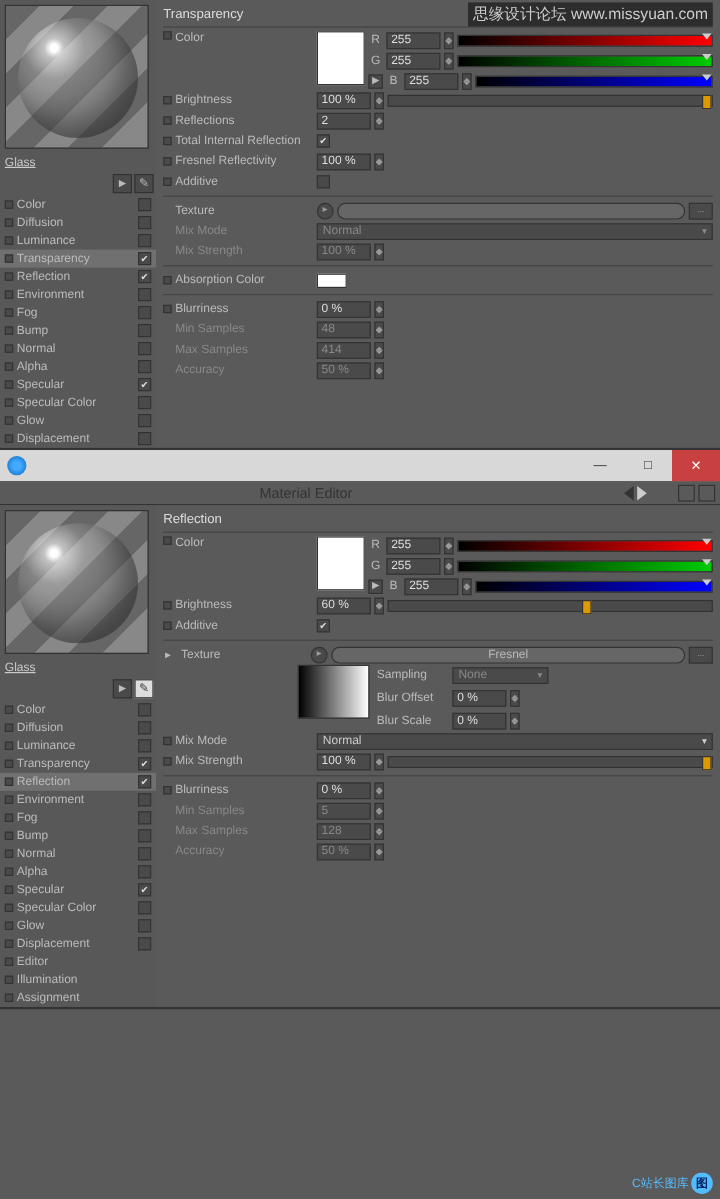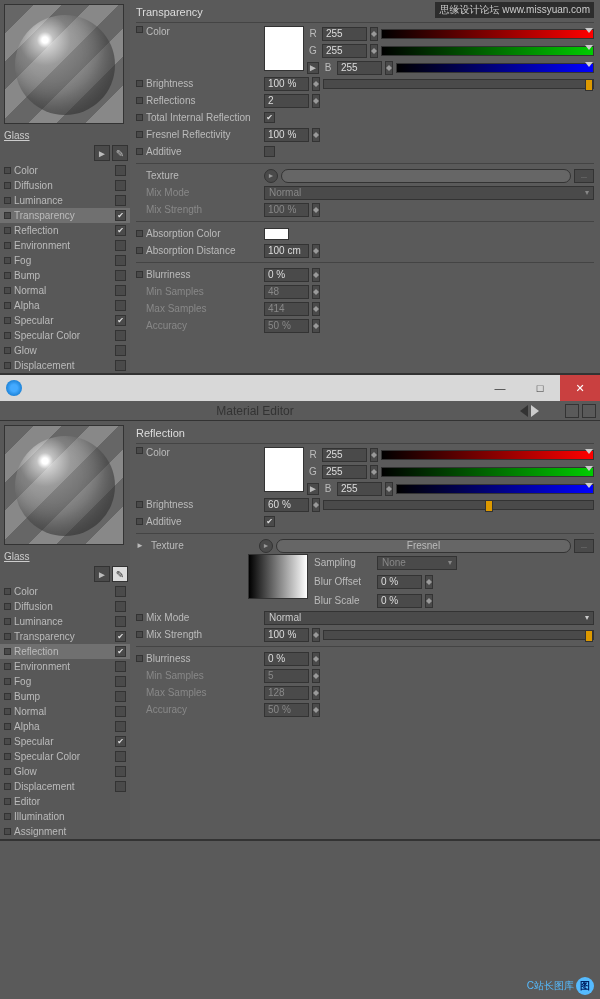--- a/index.html
+++ b/index.html
@@ -58,21 +58,21 @@
 .win-title { flex: 1; text-align: center; color: #333; font-size: 12px; margin-top: 45px; }
 .win-btns { display: flex; }
 .win-btn { width: 40px; height: 26px; display: flex; align-items: center; justify-content: center; color: #333; font-size: 11px; cursor: pointer; }
 .win-btn.close { background: #c94040; color: #fff; }
 .toolbar { background: #5a5a5a; height: 20px; display: flex; justify-content: flex-end; align-items: center; padding: 0 4px; gap: 3px; border-bottom: 1px solid #333; }
 .nav-arrow { width: 0; height: 0; cursor: pointer; }
 .nav-arrow.left { border-right: 8px solid #333; border-top: 6px solid transparent; border-bottom: 6px solid transparent; }
 .nav-arrow.right { border-left: 8px solid #ccc; border-top: 6px solid transparent; border-bottom: 6px solid transparent; }
 .toolbar-icon { width: 14px; height: 14px; border: 1px solid #333; }
 .grad-preview { width: 60px; height: 45px; background: linear-gradient(to right,#000,#fff); border: 1px solid #333; }
-.watermark { position: absolute; top: 2px; right: 6px; background: rgba(0,0,0,.5); color: #ccc; padding: 1px 4px; font-size: 10px; }
+.watermark { position: absolute; top: 2px; right: 6px; background: rgba(0,0,0,.5); color: #ccc; padding: 1px 4px; font-size: 13px; }
 .watermark2 { position: fixed; bottom: 4px; right: 6px; color: #5bf; font-size: 11px; display: flex; align-items: center; gap: 2px; }
 .logo-circ { width: 18px; height: 18px; border-radius: 50%; background: #5bf; display: flex; align-items: center; justify-content: center; color: #026; font-weight: bold; }
 </style>
 </head>
 <body>
 
 <div class="panel" style="position: relative;">
  <div class="watermark">思缘设计论坛 www.missyuan.com</div>
  <div class="top-section">
   <div class="left-col">
@@ -231,26 +231,20 @@
           <span class="plabel dim" style="margin-left:10px">Mix Strength</span>
           <span class="num-input" style="color:#888">100 %</span>
           <span class="spinner"></span>
         </div>
    <div class="hr"></div>
    <div class="prop-row">
           <span class="lead"></span>
           <span class="plabel">Absorption Color</span>
           <span class="swatch-sm"></span>
         </div>
-   <div class="prop-row">
-          <span class="lead"></span>
-          <span class="plabel">Absorption Distance</span>
-          <span class="num-input">100 cm</span>
-          <span class="spinner"></span>
-        </div>
    <div class="hr"></div>
    <div class="prop-row">
           <span class="lead"></span>
           <span class="plabel">Blurriness</span>
           <span class="num-input">0 %</span>
           <span class="spinner"></span>
         </div>
    <div class="prop-row">
           <span class="plabel dim" style="margin-left:10px">Min Samples</span>
           <span class="num-input" style="color:#888">48</span>

